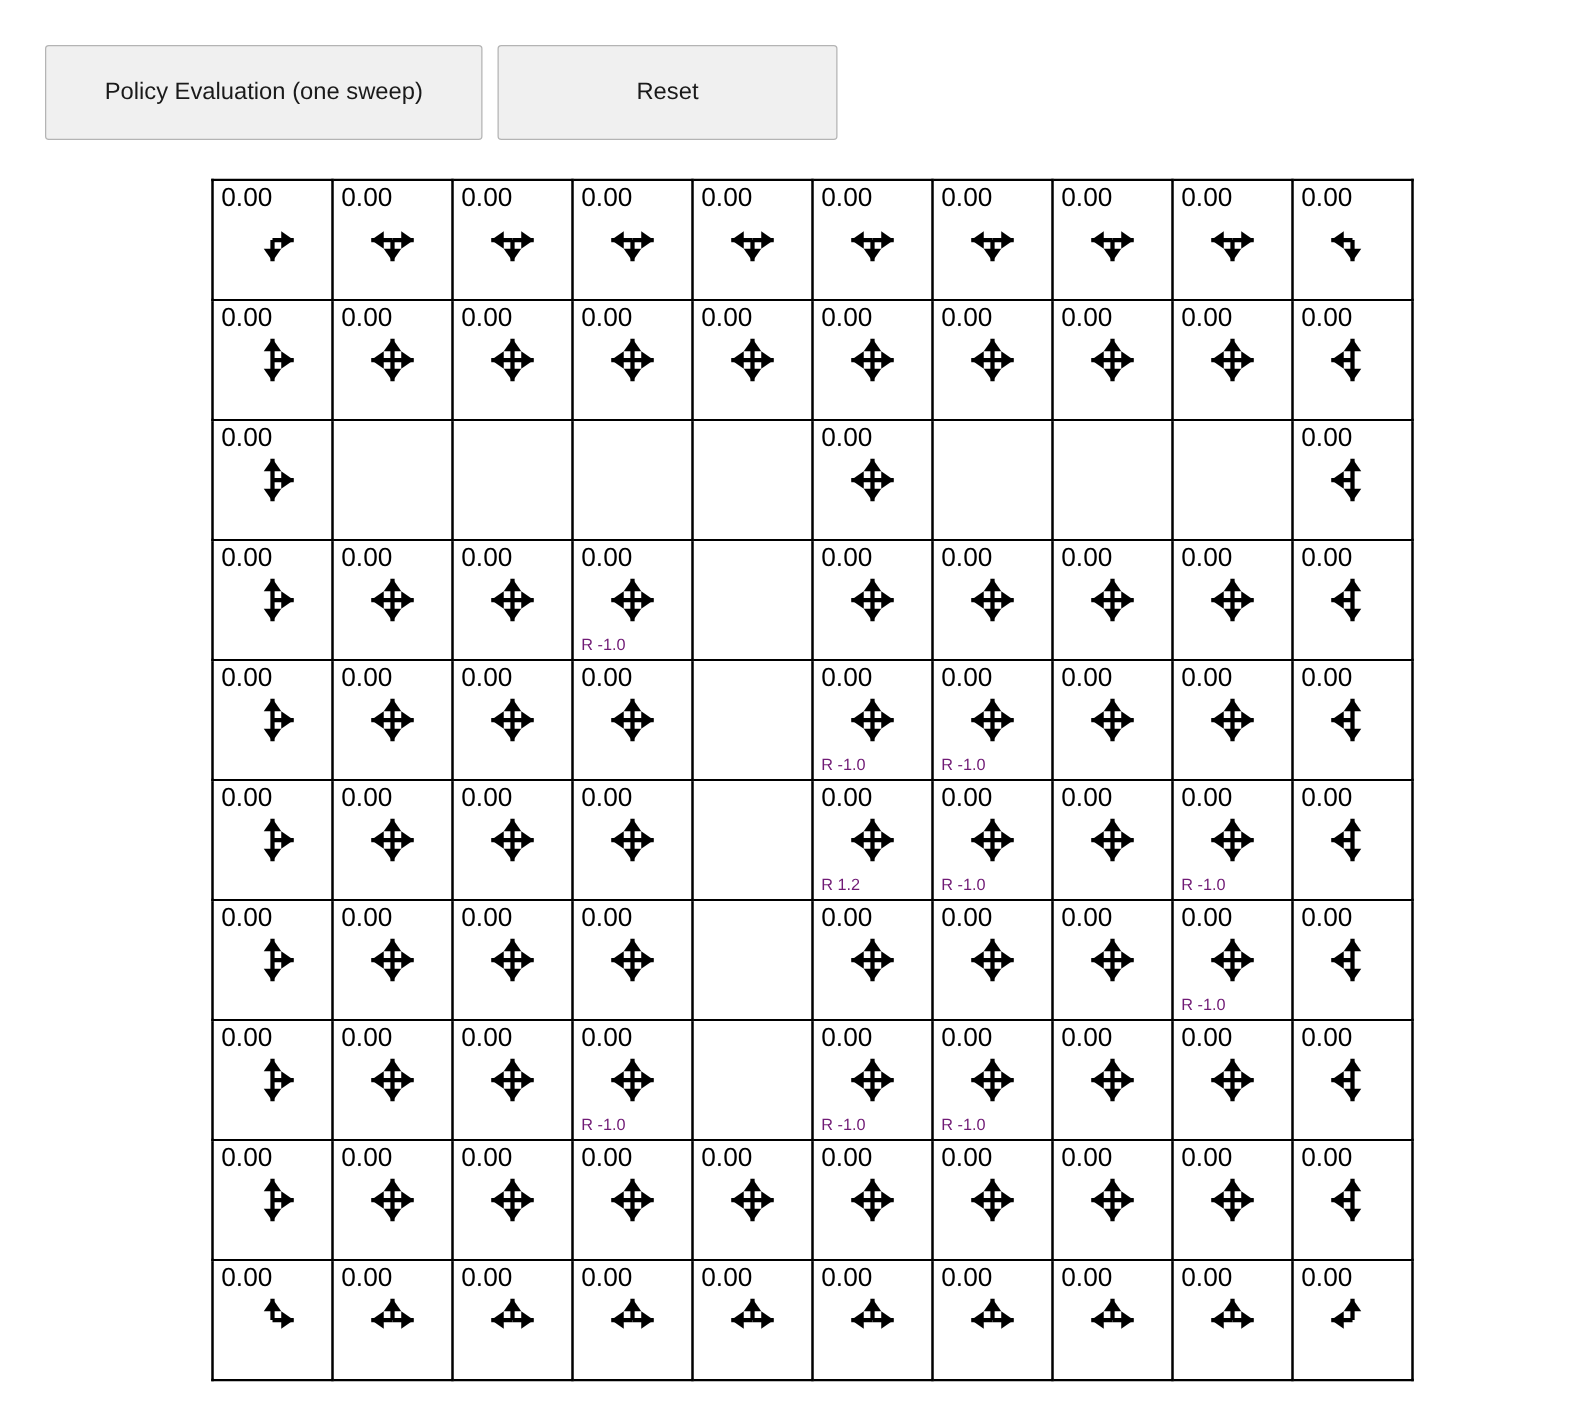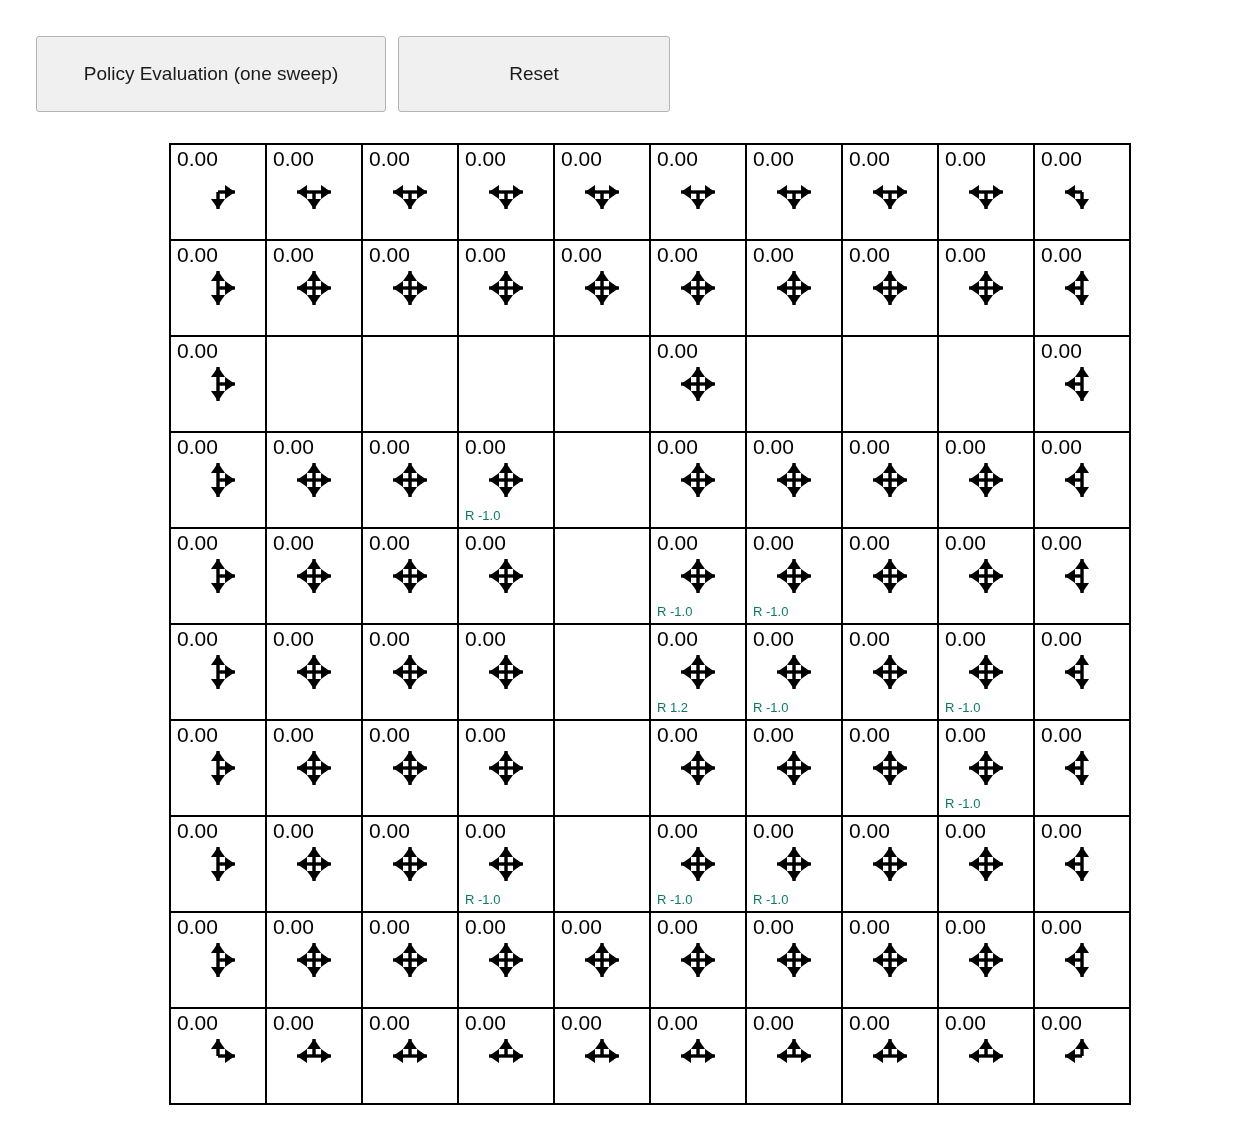--- a/index.html
+++ b/index.html
@@ -81,21 +81,21 @@
     font-size: 21px;
     color: #000000;
     font-family: "Liberation Sans", sans-serif;
     line-height: 1.1;
   }
   .reward {
     position: absolute;
     left: 6px;
     bottom: 4px;
     font-size: 13px;
-    color: #0f766e;
+    color: #701a75;
     font-family: "Liberation Sans", sans-serif;
   }
   .arrows {
     position: absolute;
     left: 0;
     top: 22px;
     width: 100%;
     height: 50px;
   }
   .arrows svg {

